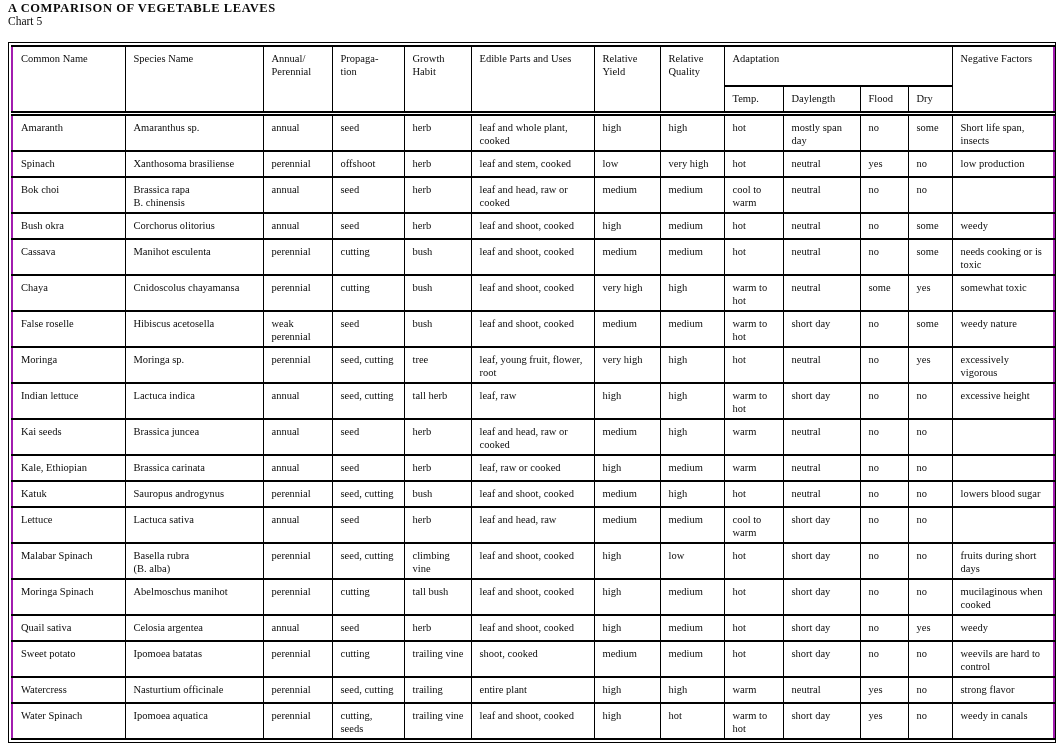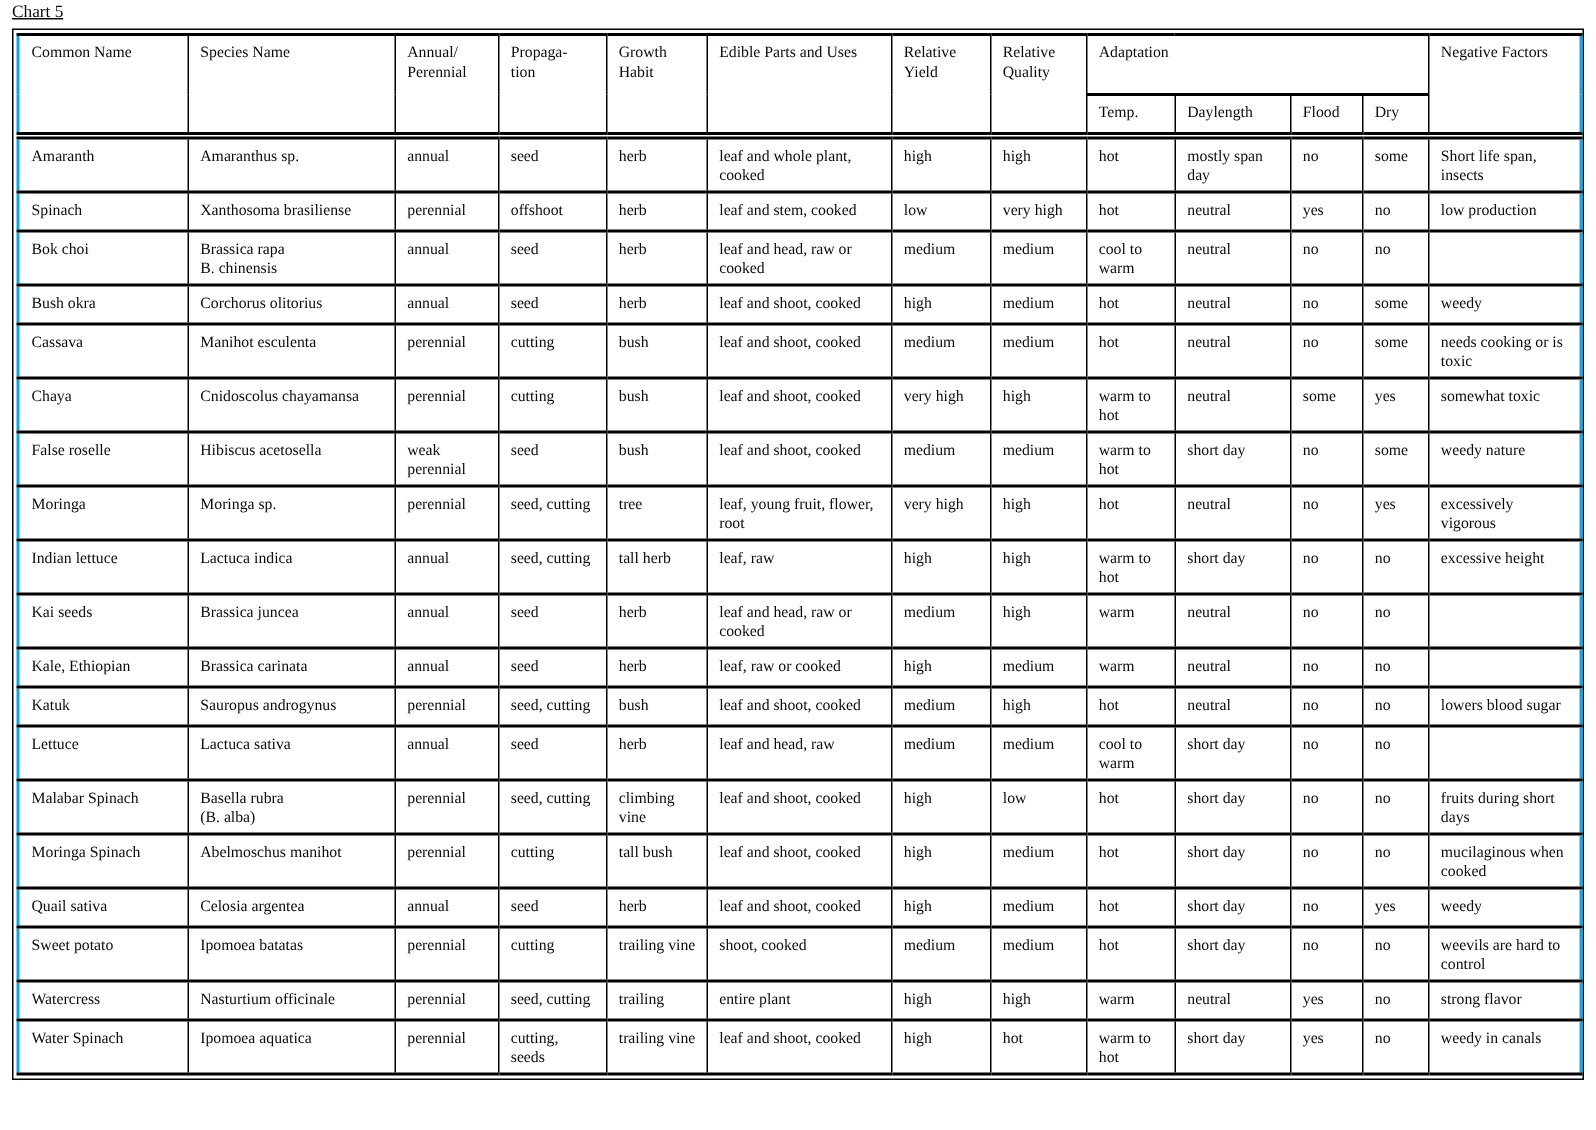--- a/index.html
+++ b/index.html
@@ -16,33 +16,32 @@
     font-size: 12.5px;
     font-weight: 700;
     letter-spacing: 0.6px;
     line-height: 13px;
     margin: 0;
   }
   .doc-subtitle {
     font-size: 11.5px;
     font-weight: 400;
     line-height: 13px;
-    margin: 0 0 4px 0;
-    text-decoration: underline;
+    margin: 0 0 14px 0;
   }
   .table-wrap {
     border: 1px solid #000;
     padding: 2px;
     width: 1048px;
   }
   table.veg {
     border-collapse: collapse;
     table-layout: fixed;
     width: 1042px;
-    border: 2px solid #0ea5e9;
+    border: 2px solid #a21caf;
   }
   table.veg th, table.veg td {
     border-left: 1px solid #000;
     border-right: 1px solid #000;
     border-top: 2px solid #000;
     border-bottom: 2px solid #000;
     vertical-align: top;
     text-align: left;
     font-weight: 400;
     font-size: 10.5px;
@@ -55,20 +54,21 @@
   thead tr.main-hdr th { height: 40px; }
   thead tr.sub-hdr th { height: 27px; }
   thead th.hdr-bottom { border-bottom: 5px double #000; }
   th.adaptation-hdr { text-align: center; vertical-align: top; }
   tbody td { height: 26px; }
 </style>
 </head>
 <body>
 
 <div class="doc">
+  <h1 class="doc-title">A COMPARISON OF VEGETABLE LEAVES</h1>
   <div class="doc-subtitle">Chart 5</div>
 
   <div class="table-wrap">
     <table class="veg">
       <colgroup>
         <col style="width:113px">
           <col style="width:138px">
           <col style="width:69px">
         <col style="width:72px">
           <col style="width:67px">

